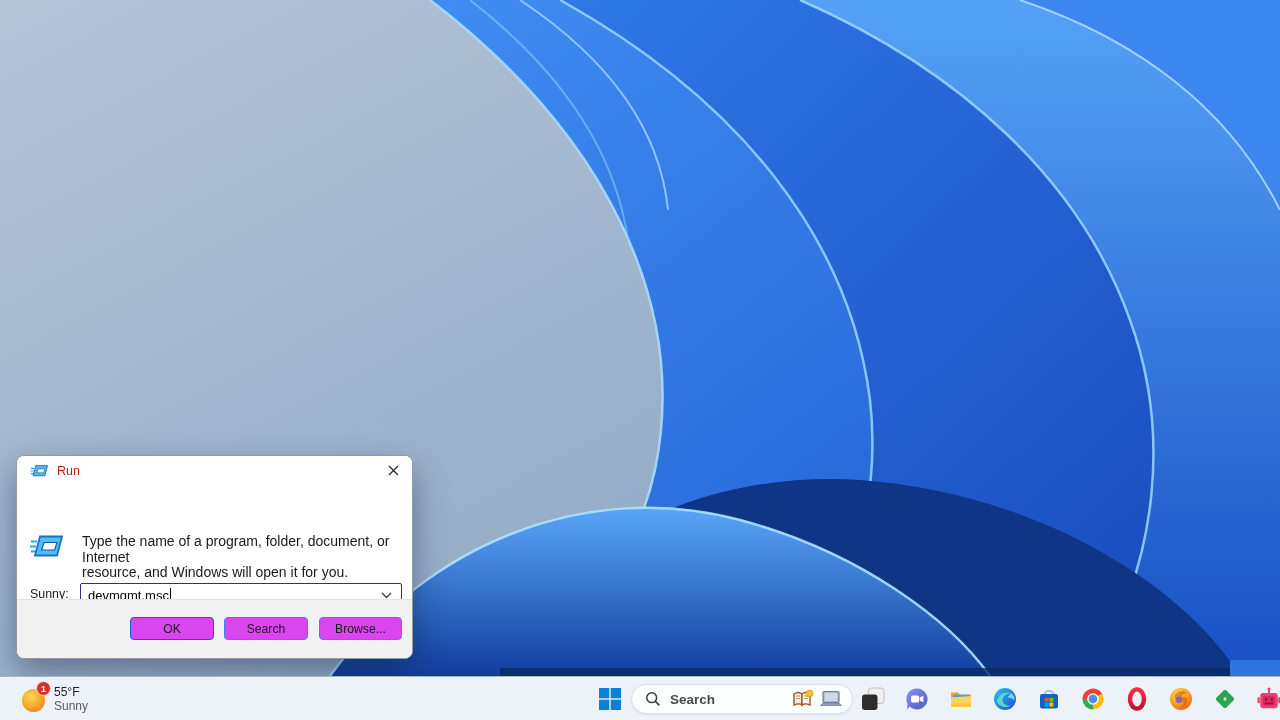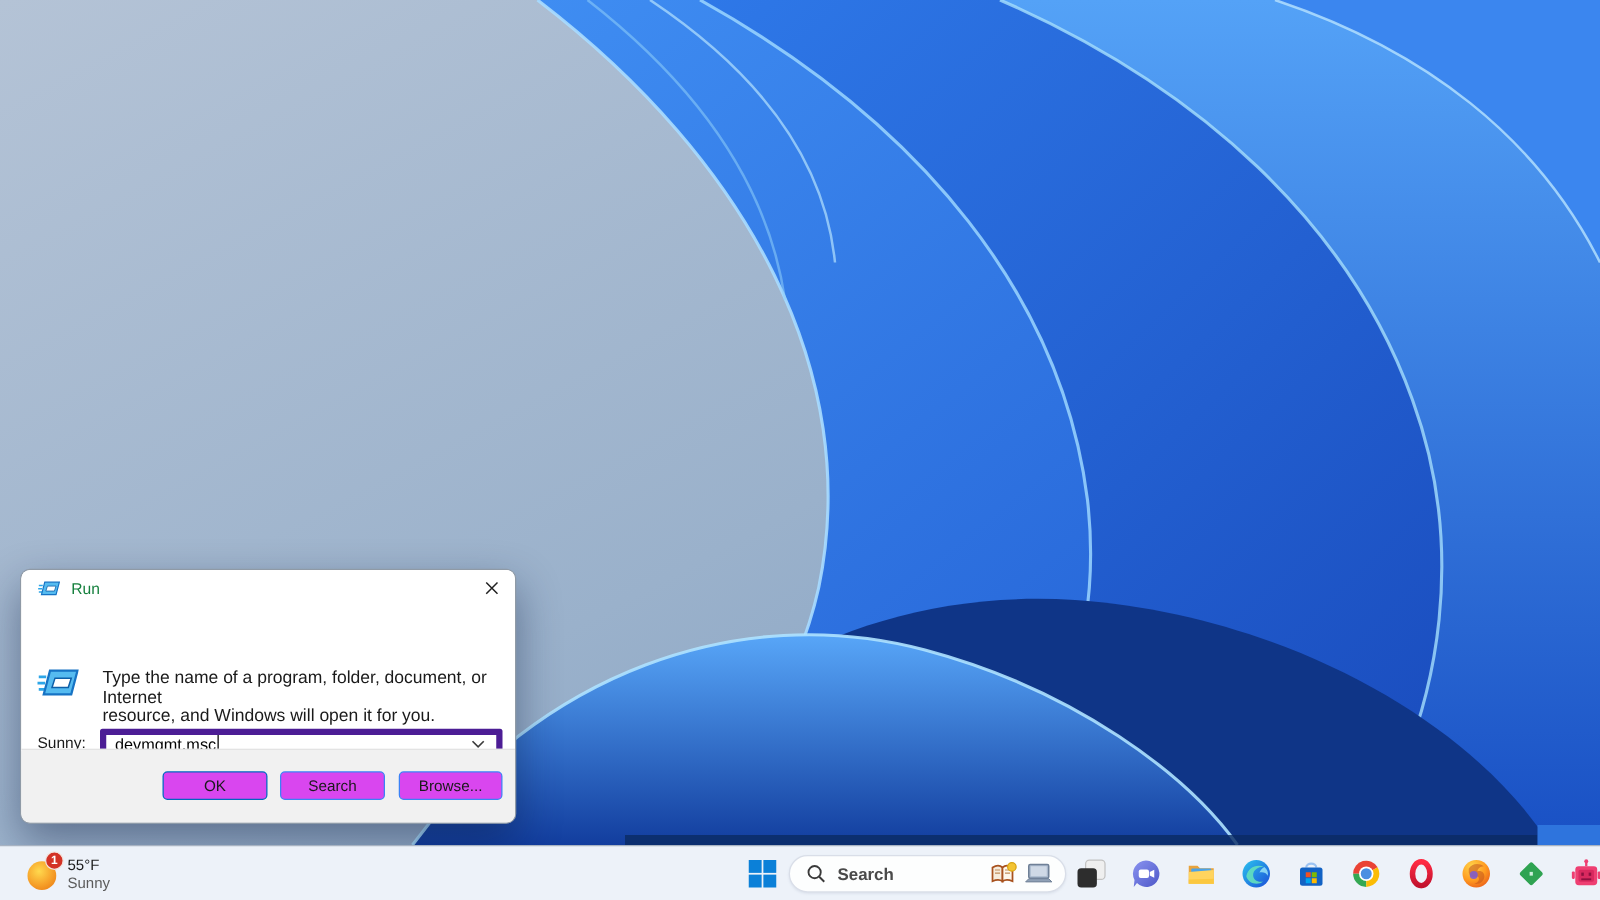--- a/index.html
+++ b/index.html
@@ -11,27 +11,27 @@
   .wallpaper { position:absolute; left:0; top:0; width:1280px; height:676px; display:block; }
 
   
   .run-dialog {
     position:absolute; left:16px; top:455px; width:397px; height:204px;
     background:#ffffff; border:1px solid #8f9aa6; border-radius:8px;
     box-shadow:0 14px 34px rgba(10,25,60,.42); overflow:hidden;
   }
   .titlebar { height:29px; display:flex; align-items:center; padding-left:13px; background:#fff; }
   .titlebar .ticon { width:18px; height:14px; margin-right:9px; flex:0 0 auto; }
-  .titlebar .ttext { font-size:12.5px; color:#15803d; }
+  .titlebar .ttext { font-size:12.5px; color:#b91c1c; }
   .close-btn { margin-left:auto; width:38px; height:29px; display:flex; align-items:center; justify-content:center; background:transparent; border:none; cursor:pointer; }
   .dlg-body { position:relative; height:116px; background:#fff; }
   .run-glyph-large { position:absolute; left:12px; top:48px; width:34px; height:27px; }
   .dlg-message { position:absolute; left:65px; top:49px; width:326px; font-size:14px; line-height:15.6px; color:#1a1a1a; white-space:pre-line; }
   .open-label { position:absolute; left:13px; top:102px; font-size:12.4px; color:#1a1a1a; }
-  .combobox { position:absolute; left:63px; top:98px; width:322px; height:24px; background:#fff; border:5px solid #4c1d95; border-radius:2px; display:flex; align-items:center; padding-left:7px; }
+  .combobox { position:absolute; left:63px; top:98px; width:322px; height:24px; background:#fff; border:1px solid #4c1d95; border-radius:2px; display:flex; align-items:center; padding-left:7px; }
   .combobox .value { font-size:13px; color:#000; }
   .caret { display:inline-block; width:1px; height:15px; background:#000; margin-left:1px; }
   .combo-chevron { margin-left:auto; padding:0 9px; display:flex; align-items:center; }
   .dlg-footer { position:absolute; left:0; right:0; bottom:0; height:59px; background:#f1f1f1; border-top:1px solid #e3e3e3; }
   .btn { position:absolute; top:17px; height:23px; background:#d946ef; border:1px solid #3b82f6; border-radius:4px; font-size:12.2px; color:#1a1a1a; font-family:"Liberation Sans", sans-serif; cursor:pointer; }
   .btn-ok { left:113px; width:84px; border-color:#0067c0; }
   .btn-cancel { left:207px; width:84px; }
   .btn-browse { left:302px; width:83px; }
 
   

